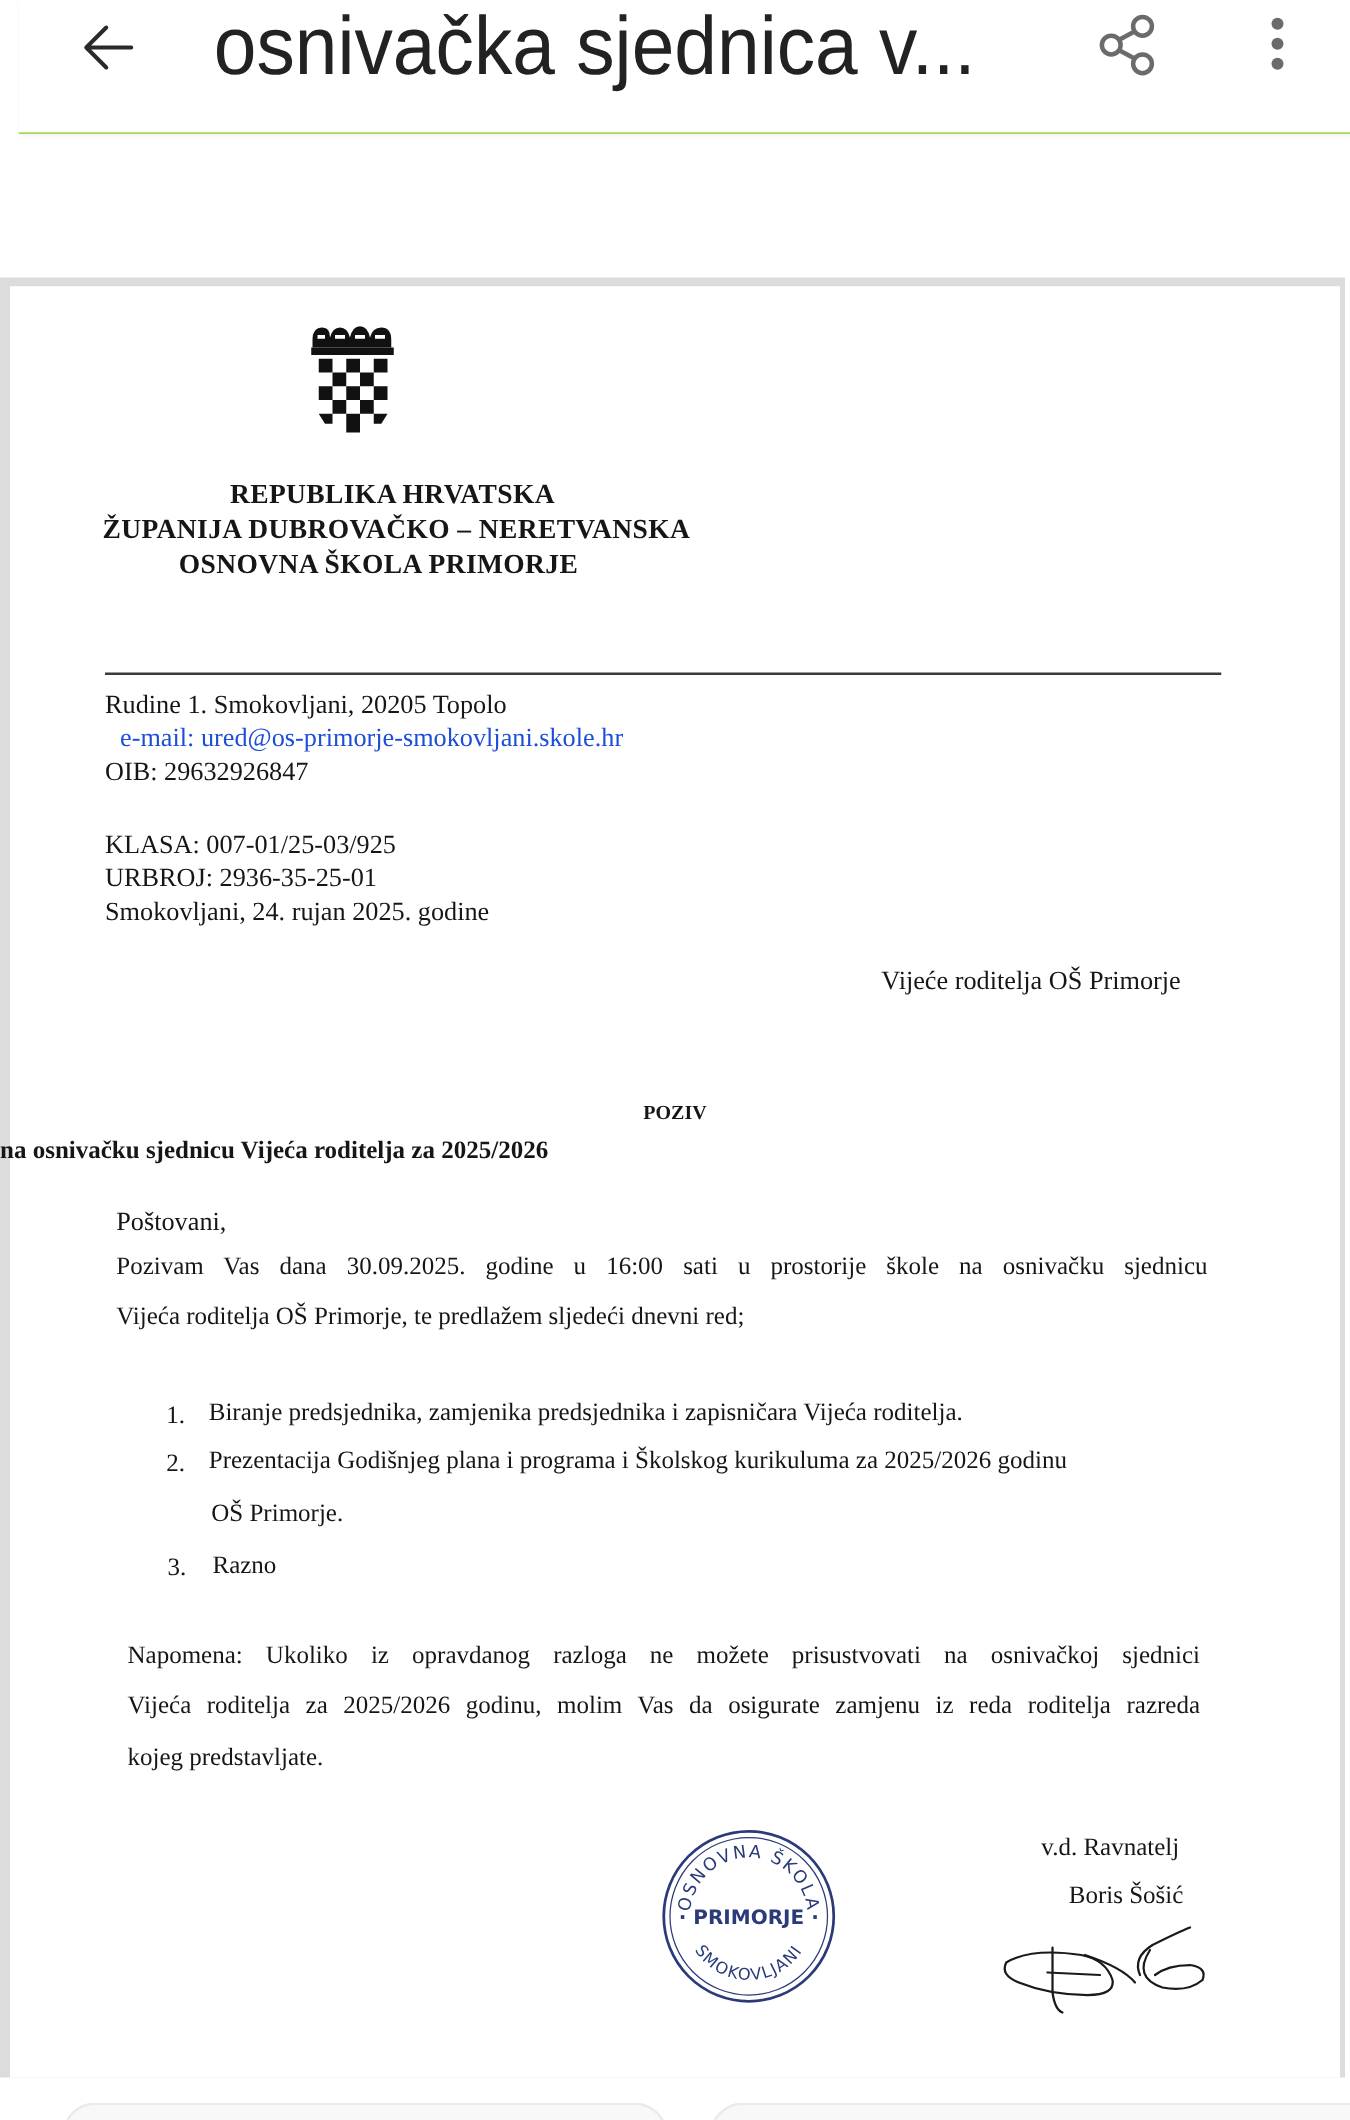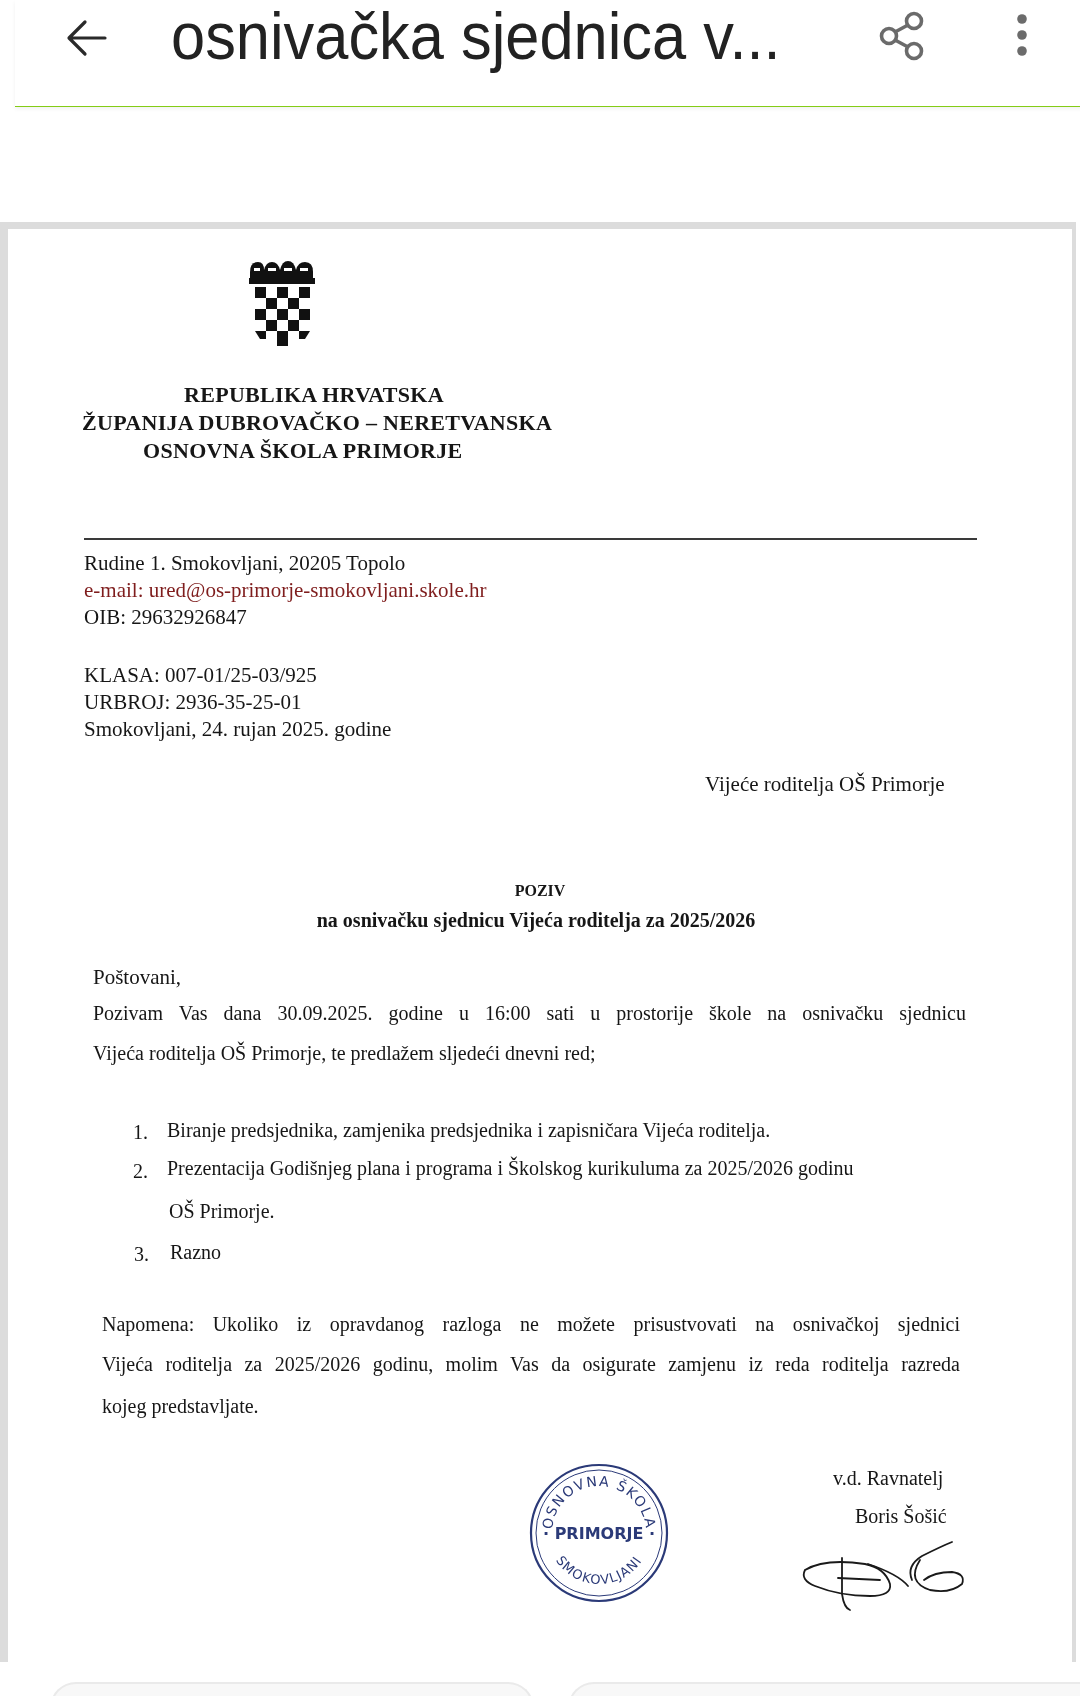--- a/index.html
+++ b/index.html
@@ -84,31 +84,31 @@
   </g>
 </svg>
 
 <div class="t hdr" style="position:absolute;left:184px;top:382px;font-family:'Liberation Serif',serif;font-weight:bold;font-size:22px;color:#161616;">REPUBLIKA HRVATSKA</div>
 <div class="t hdr" style="position:absolute;left:82px;top:410px;font-family:'Liberation Serif',serif;font-weight:bold;font-size:22px;color:#161616;">ŽUPANIJA DUBROVAČKO – NERETVANSKA</div>
 <div class="t hdr" style="position:absolute;left:143px;top:438px;font-family:'Liberation Serif',serif;font-weight:bold;font-size:22px;color:#161616;">OSNOVNA ŠKOLA PRIMORJE</div>
 
 <div class="sep"></div>
 
 <div style="position:absolute;left:84px;top:551px;font-family:'Liberation Serif',serif;font-size:21px;color:#161616;white-space:nowrap;">Rudine 1. Smokovljani, 20205 Topolo</div>
-<div style="position:absolute;left:84px;top:578px;font-family:'Liberation Serif',serif;font-size:21px;color:#7f1d1d;white-space:nowrap;">e-mail: ured@os-primorje-smokovljani.skole.hr</div>
+<div style="position:absolute;left:96px;top:578px;font-family:'Liberation Serif',serif;font-size:21px;color:#1d4ed8;white-space:nowrap;">e-mail: ured@os-primorje-smokovljani.skole.hr</div>
 <div style="position:absolute;left:84px;top:605px;font-family:'Liberation Serif',serif;font-size:21px;color:#161616;white-space:nowrap;">OIB: 29632926847</div>
 
 <div style="position:absolute;left:84px;top:663px;font-family:'Liberation Serif',serif;font-size:21px;color:#161616;white-space:nowrap;">KLASA: 007-01/25-03/925</div>
 <div style="position:absolute;left:84px;top:690px;font-family:'Liberation Serif',serif;font-size:21px;color:#161616;white-space:nowrap;">URBROJ: 2936-35-25-01</div>
 <div style="position:absolute;left:84px;top:717px;font-family:'Liberation Serif',serif;font-size:21px;color:#161616;white-space:nowrap;">Smokovljani, 24. rujan 2025. godine</div>
 
 <div style="position:absolute;left:705px;top:772px;font-family:'Liberation Serif',serif;font-size:21px;color:#161616;white-space:nowrap;">Vijeće roditelja OŠ Primorje</div>
 
 <div style="position:absolute;left:0;width:1080px;text-align:center;top:882px;font-family:'Liberation Serif',serif;font-weight:bold;font-size:16px;color:#161616;">POZIV</div>
-<div style="position:absolute;left:0;width:1072px;text-align:center;top:909px;font-family:'Liberation Serif',serif;font-weight:bold;font-size:20px;color:#161616;">na osnivačku sjednicu Vijeća roditelja za 2025/2026</div>
+<div style="position:absolute;left:0;width:1072px;text-align:left;top:909px;font-family:'Liberation Serif',serif;font-weight:bold;font-size:20px;color:#161616;">na osnivačku sjednicu Vijeća roditelja za 2025/2026</div>
 
 <div style="position:absolute;left:93px;top:965px;font-family:'Liberation Serif',serif;font-size:21px;color:#161616;white-space:nowrap;">Poštovani,</div>
 <div style="position:absolute;left:93px;top:1002px;width:873px;text-align:justify;text-align-last:justify;font-family:'Liberation Serif',serif;font-size:20px;color:#161616;white-space:nowrap;">Pozivam Vas dana 30.09.2025. godine u 16:00 sati u prostorije škole na osnivačku sjednicu</div>
 <div style="position:absolute;left:93px;top:1042px;font-family:'Liberation Serif',serif;font-size:20px;color:#161616;white-space:nowrap;text-align:right;">Vijeća roditelja OŠ Primorje, te predlažem sljedeći dnevni red;</div>
 
 <div>
   <div>
     <span style="position:absolute;left:133px;top:1121px;font-family:'Liberation Serif',serif;font-size:20px;color:#161616;">1.</span>
     <span style="position:absolute;left:167px;top:1119px;font-family:'Liberation Serif',serif;font-size:20px;color:#161616;white-space:nowrap;">Biranje predsjednika, zamjenika predsjednika i zapisničara Vijeća roditelja.</span>
   </div>

